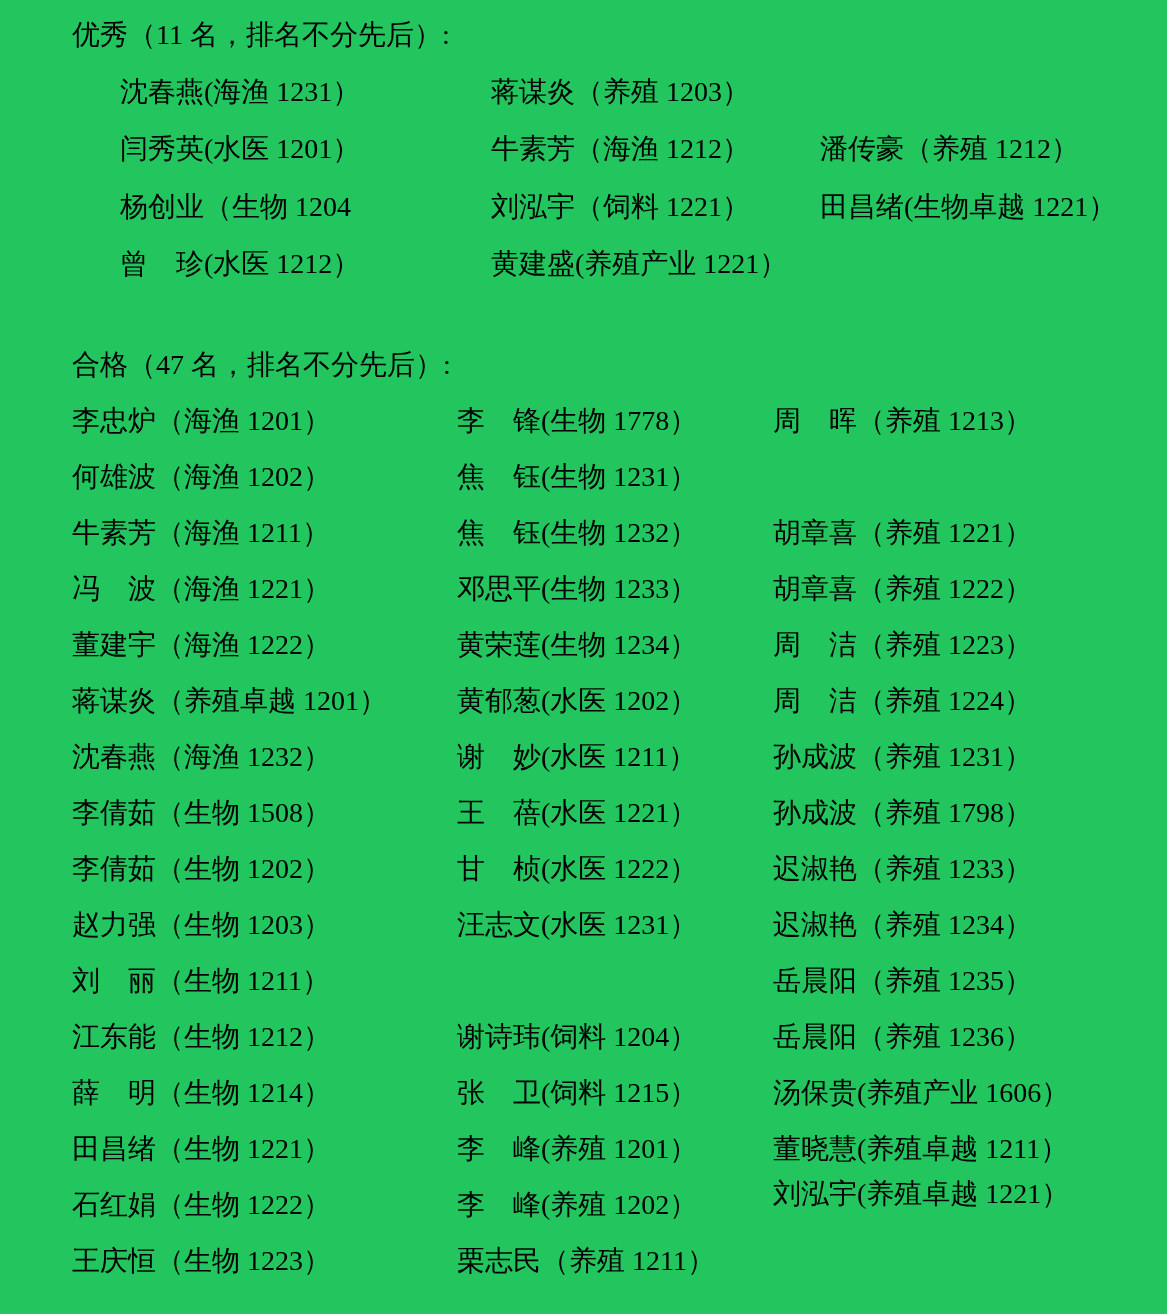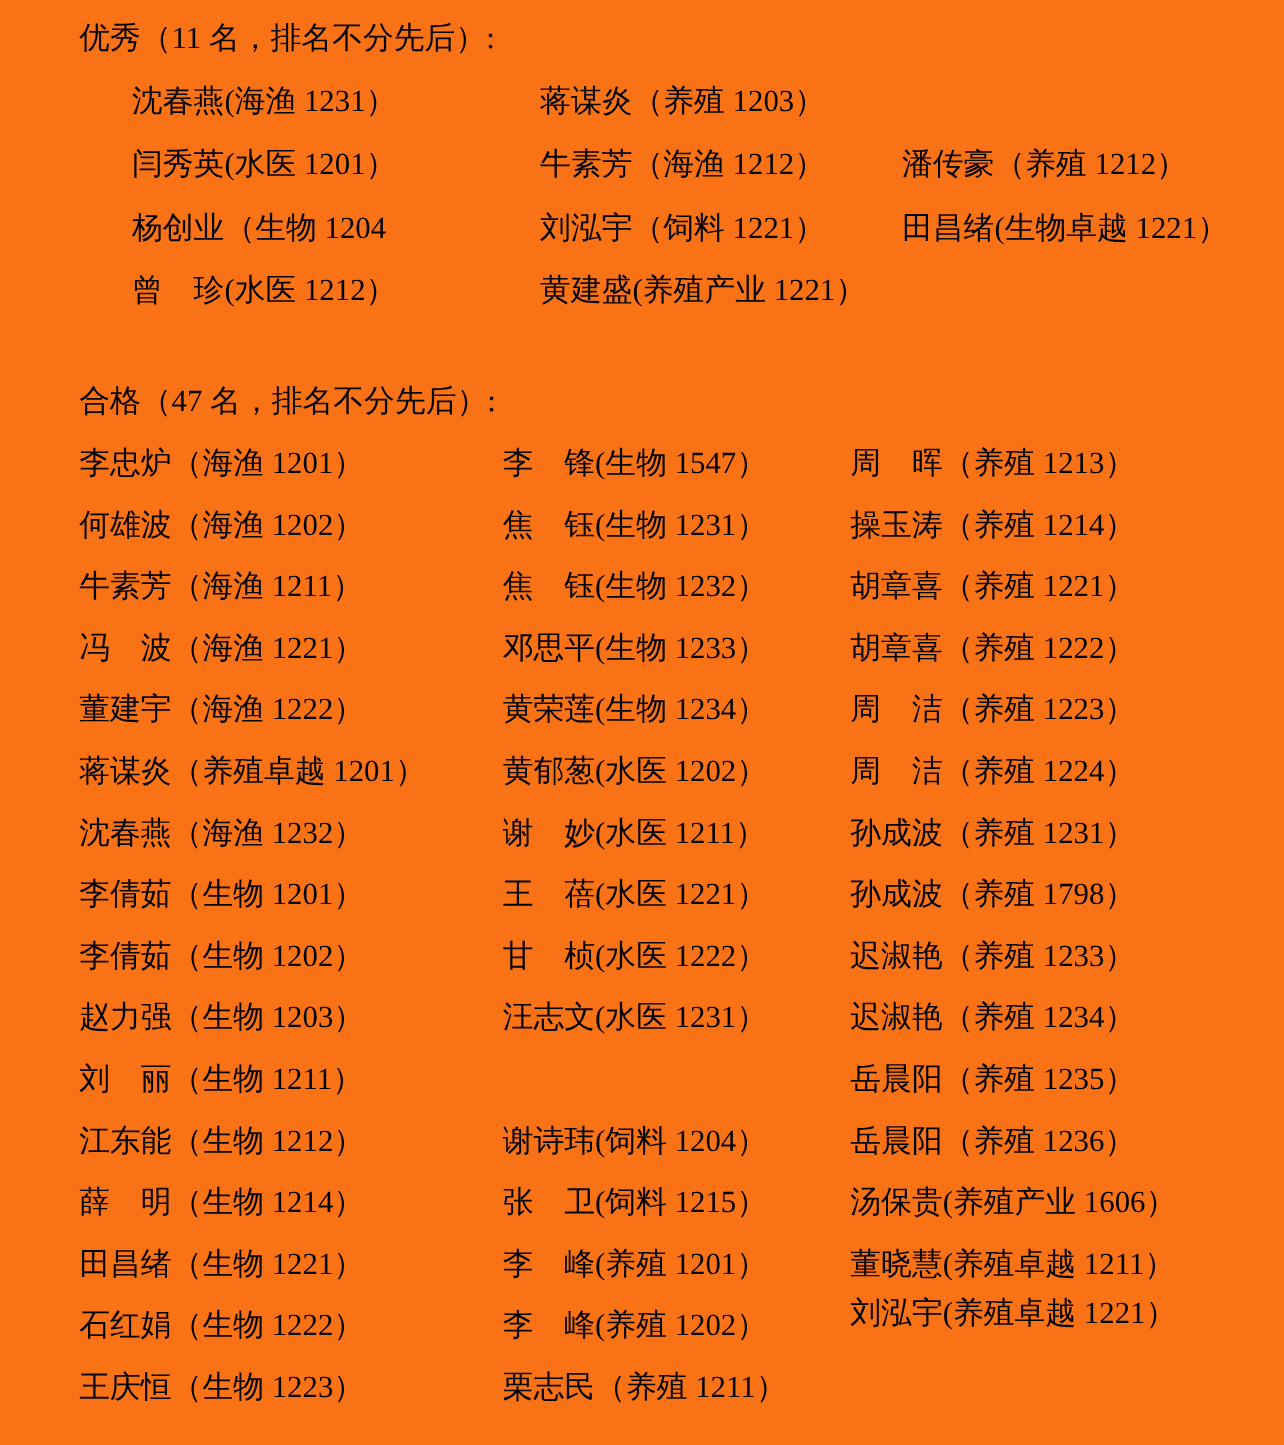--- a/index.html
+++ b/index.html
@@ -4,21 +4,21 @@
 <style>
   html, body {
     margin: 0;
     padding: 0;
     background: #ffffff;
   }
   .page {
     position: relative;
     width: 1167px;
     height: 1314px;
-    background: #f97316;
+    background: #22c55e;
     box-sizing: border-box;
     padding: 6px 0 0 72px;
     font-family: "Liberation Serif", "DejaVu Serif", serif;
     font-size: 28px;
     color: #000000;
     overflow: hidden;
   }
   .sec-header {
     height: 57.4px;
     display: flex;
@@ -74,27 +74,26 @@
           <span class="cell c3"></span>
         </div>
       </div>
   </section>
 
   <section class="sec" id="sec-1">
     <div class="sec-header">合格（47 名，排名不分先后）:</div>
     <div class="rows">
         <div class="row">
           <span class="cell c1">李忠炉（海渔 1201）</span>
-          <span class="cell c2">李　锋(生物 1547）</span>
+          <span class="cell c2">李　锋(生物 1778）</span>
           <span class="cell c3">周　晖（养殖 1213）</span>
         </div>
         <div class="row">
           <span class="cell c1">何雄波（海渔 1202）</span>
           <span class="cell c2">焦　钰(生物 1231）</span>
-          <span class="cell c3">操玉涛（养殖 1214）</span>
         </div>
         <div class="row">
           <span class="cell c1">牛素芳（海渔 1211）</span>
           <span class="cell c2">焦　钰(生物 1232）</span>
           <span class="cell c3">胡章喜（养殖 1221）</span>
         </div>
         <div class="row">
           <span class="cell c1">冯　波（海渔 1221）</span>
           <span class="cell c2">邓思平(生物 1233）</span>
           <span class="cell c3">胡章喜（养殖 1222）</span>
@@ -108,21 +107,21 @@
           <span class="cell c1">蒋谋炎（养殖卓越 1201）</span>
           <span class="cell c2">黄郁葱(水医 1202）</span>
           <span class="cell c3">周　洁（养殖 1224）</span>
         </div>
         <div class="row">
           <span class="cell c1">沈春燕（海渔 1232）</span>
           <span class="cell c2">谢　妙(水医 1211）</span>
           <span class="cell c3">孙成波（养殖 1231）</span>
         </div>
         <div class="row">
-          <span class="cell c1">李倩茹（生物 1201）</span>
+          <span class="cell c1">李倩茹（生物 1508）</span>
           <span class="cell c2">王　蓓(水医 1221）</span>
           <span class="cell c3">孙成波（养殖 1798）</span>
         </div>
         <div class="row">
           <span class="cell c1">李倩茹（生物 1202）</span>
           <span class="cell c2">甘　桢(水医 1222）</span>
           <span class="cell c3">迟淑艳（养殖 1233）</span>
         </div>
         <div class="row">
           <span class="cell c1">赵力强（生物 1203）</span>

